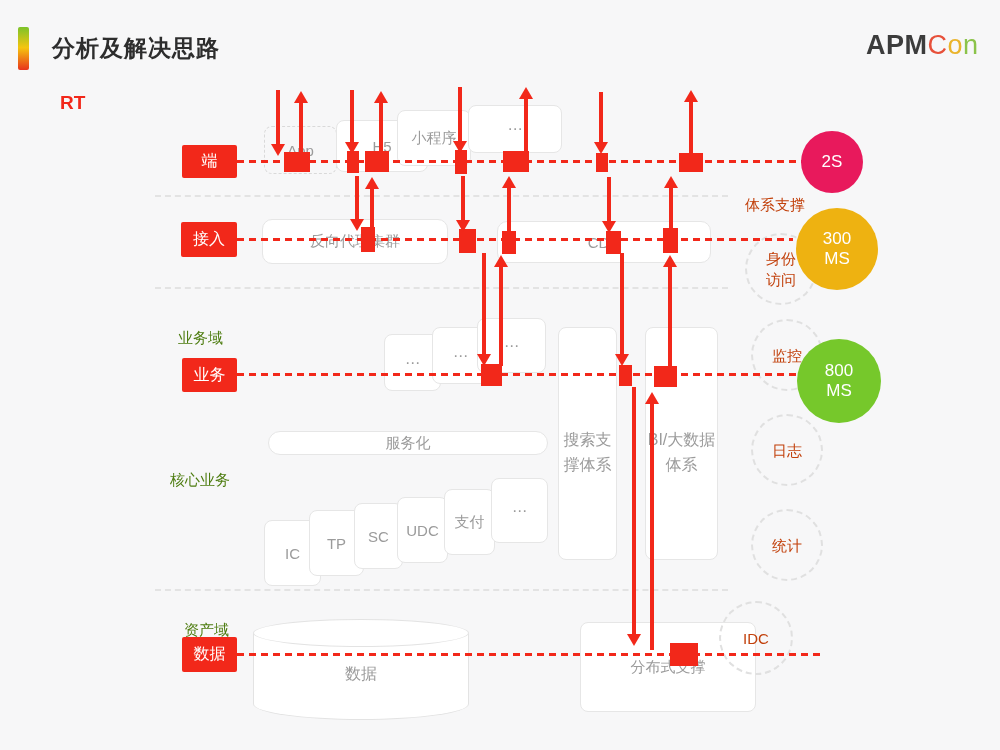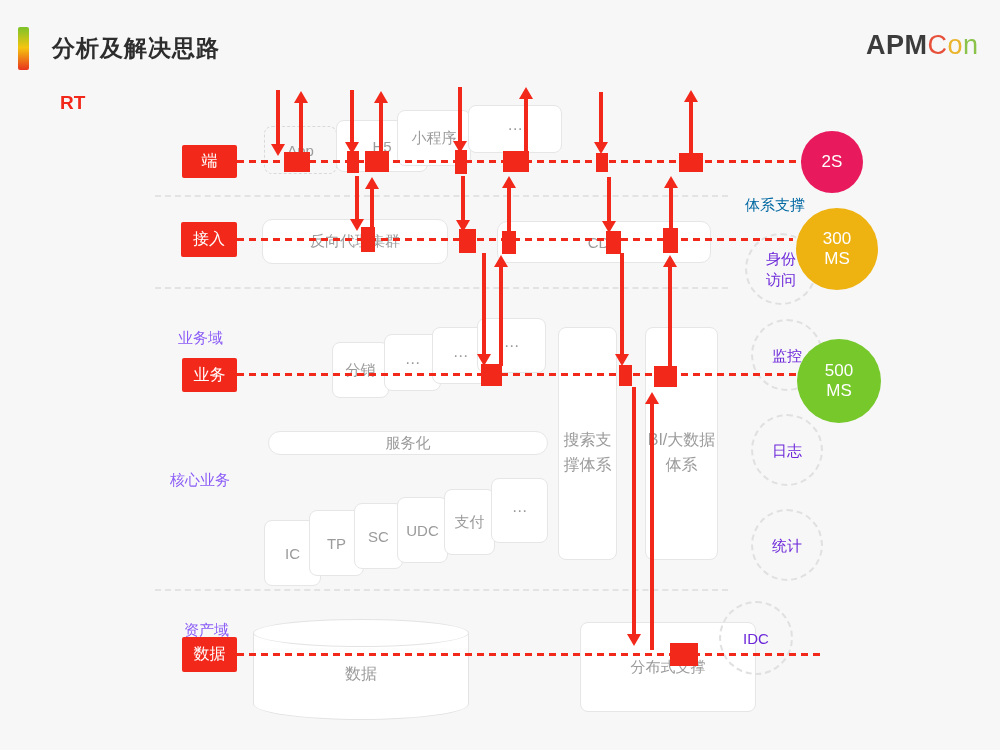--- a/index.html
+++ b/index.html
@@ -29,38 +29,38 @@
     display:flex;align-items:center;justify-content:center;z-index:5;}
 
   
   .rline{position:absolute;height:3px;z-index:4;
     background:repeating-linear-gradient(90deg,#f2281a 0 7px,transparent 7px 12px);}
 
   
   .sep{position:absolute;height:0;border-top:2px dashed #e3e3e3;z-index:1;}
 
   
-  .zone{position:absolute;color:#8b5cf6;font-size:15px;z-index:1;}
+  .zone{position:absolute;color:#4d7c0f;font-size:15px;z-index:1;}
 
   
   .node{position:absolute;background:#f2281a;z-index:6;}
 
   
   .ar{position:absolute;width:14px;z-index:6;}
   .ar .s{position:absolute;left:5px;width:4px;background:#f2281a;}
   .ar.d .s{top:0;bottom:11px;}
   .ar.u .s{top:11px;bottom:0;}
   .ar .h{position:absolute;left:0;width:0;height:0;border-left:7px solid transparent;border-right:7px solid transparent;}
   .ar.d .h{bottom:0;border-top:12px solid #f2281a;}
   .ar.u .h{top:0;border-bottom:12px solid #f2281a;}
 
   
-  .support-heading{position:absolute;left:745px;top:196px;color:#0369a1;font-size:15px;z-index:2;}
+  .support-heading{position:absolute;left:745px;top:196px;color:#c2410c;font-size:15px;z-index:2;}
   .dcirc{position:absolute;border:2px dashed #e0e0e0;border-radius:50%;
-    display:flex;align-items:center;justify-content:center;color:#6d28d9;font-size:15px;
+    display:flex;align-items:center;justify-content:center;color:#c2410c;font-size:15px;
     text-align:center;line-height:1.4;z-index:2;box-sizing:border-box;}
   .dcirc .inner{width:36px;}
 
   
   .mcirc{position:absolute;border-radius:50%;display:flex;align-items:center;justify-content:center;
     color:#fff;font-size:17px;text-align:center;line-height:1.2;z-index:7;}
   .mcirc .inner{width:46px;}
   .m-pink{background:#e8195c;}
   .m-orange{background:#eeb211;}
   .m-green{background:#76c82b;}
@@ -93,21 +93,20 @@
   <div class="zone" style="left:184px;top:621px;">资产域</div>
 
   <div class="box dashed" style="left:264px;top:126px;width:73px;height:48px;">App</div>
   <div class="box" style="left:336px;top:120px;width:92px;height:52px;">H5</div>
   <div class="box" style="left:397px;top:110px;width:74px;height:56px;">小程序</div>
   <div class="box" style="left:468px;top:105px;width:94px;height:48px;">⋯</div>
 
   <div class="box" style="left:262px;top:219px;width:186px;height:45px;border-radius:10px;">反向代理集群</div>
   <div class="box" style="left:497px;top:221px;width:214px;height:42px;border-radius:10px;">CDN</div>
 
-  <div class="box" style="left:332px;top:342px;width:57px;height:56px;">分销</div>
   <div class="box" style="left:384px;top:334px;width:57px;height:57px;">⋯</div>
   <div class="box" style="left:432px;top:327px;width:57px;height:57px;">⋯</div>
   <div class="box" style="left:477px;top:318px;width:69px;height:55px;">⋯</div>
   <div class="box tall" style="left:558px;top:327px;width:59px;height:233px;">搜索支撑体系</div>
   <div class="box tall" style="left:645px;top:327px;width:73px;height:233px;">BI/大数据体系</div>
   <div class="box pill" style="left:268px;top:431px;width:280px;height:24px;">服务化</div>
 
   <div class="box" style="left:264px;top:520px;width:57px;height:66px;">IC</div>
   <div class="box" style="left:309px;top:510px;width:55px;height:66px;">TP</div>
   <div class="box" style="left:354px;top:503px;width:49px;height:66px;">SC</div>
@@ -251,16 +250,16 @@
       <span class="inner">IDC</span>
     </div>
 
   <div class="mcirc m-pink" style="left:801px;top:131px;width:62px;height:62px;">
       <span class="inner">2S</span>
     </div>
   <div class="mcirc m-orange" style="left:796px;top:208px;width:82px;height:82px;">
       <span class="inner">300 MS</span>
     </div>
   <div class="mcirc m-green" style="left:797px;top:339px;width:84px;height:84px;">
-      <span class="inner">500 MS</span>
+      <span class="inner">800 MS</span>
     </div>
 
 </div>
 
 </body></html>

